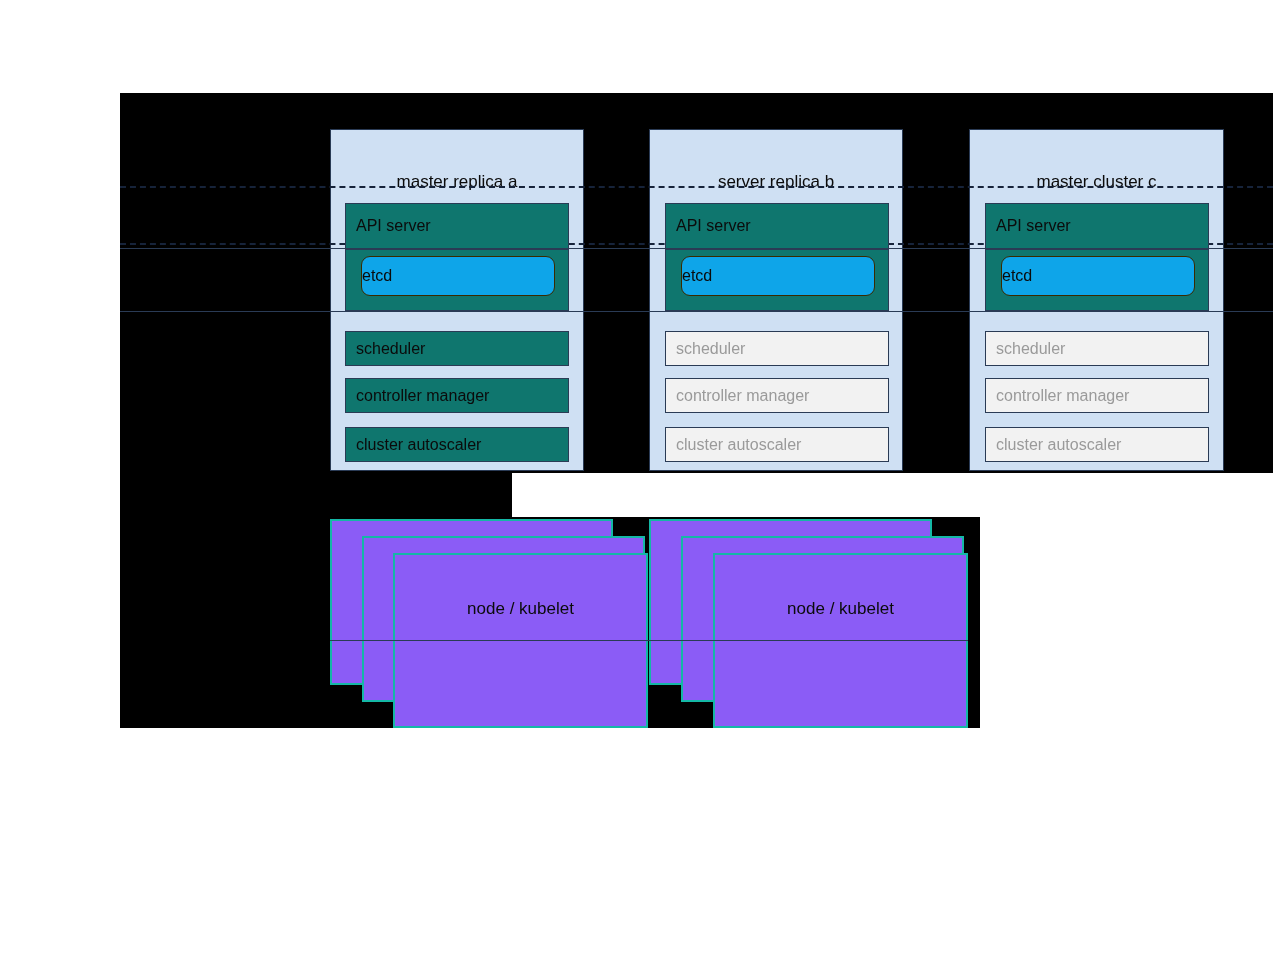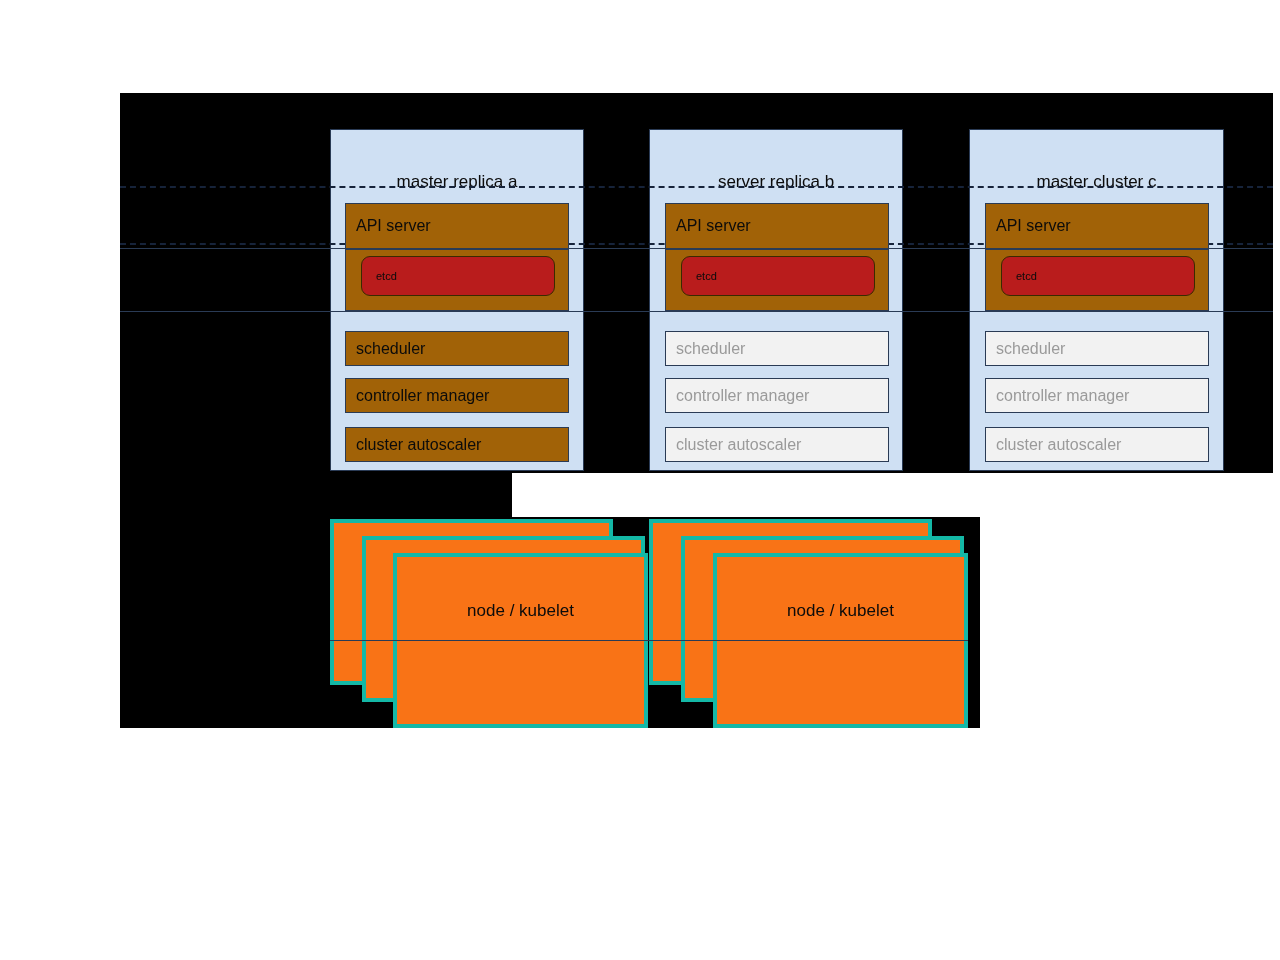--- a/index.html
+++ b/index.html
@@ -79,45 +79,44 @@
     position: absolute;
     box-sizing: border-box;
     border: 1px solid #2a3b55;
     font-size: 16px;
     color: #0b0b0b;
     padding-left: 10px;
     line-height: 1;
     display: flex;
     align-items: center;
   }
-  .chip.active   { background: #a16207; color: #0b0b0b; }
+  .chip.active   { background: #0f766e; color: #0b0b0b; }
   .chip.inactive { background: #f2f2f2; color: #9a9a9a; }
 
   .chip.apiserver { height: 46px; }
   .chip.etcdhost  { height: 62px; padding-left: 0; }
   .chip.small     { height: 35px; }
 
   .etcd-pill {
     position: absolute;
     box-sizing: border-box;
-    background: #b91c1c;
+    background: #0ea5e9;
     border: 1px solid #3a2a00;
     border-radius: 9px;
-    font-size: 11px;
+    font-size: 16px;
     color: #0b0b0b;
     display: flex;
     align-items: center;
-    padding-left: 14px;
   }
 
   
   .node-card {
     position: absolute;
-    background: #f97316;
-    border: 4px solid #14b8a6;
+    background: #8b5cf6;
+    border: 2px solid #14b8a6;
     box-sizing: border-box;
   }
   .node-label {
     position: absolute;
     left: 0;
     right: 0;
     top: 44px;
     text-align: center;
     font-size: 17px;
     color: #0b0b0b;

